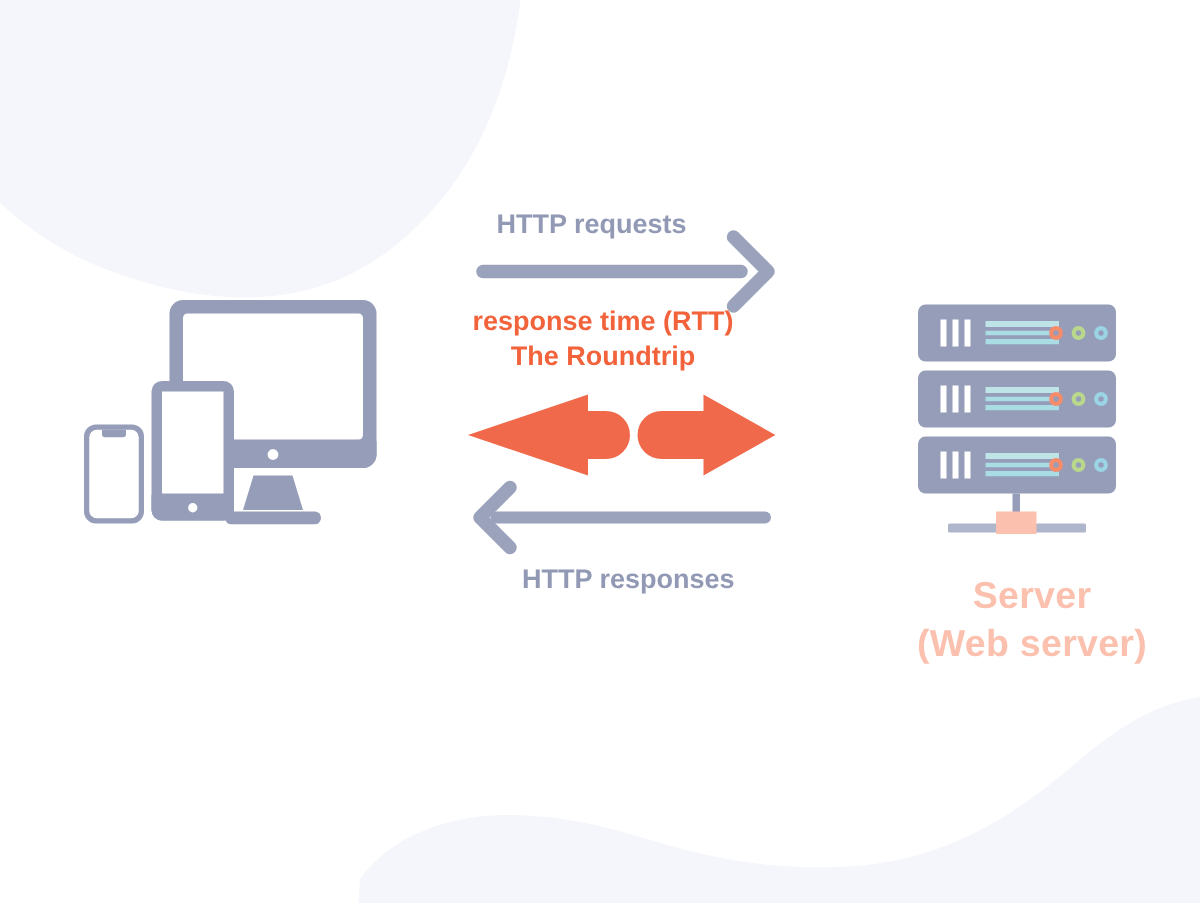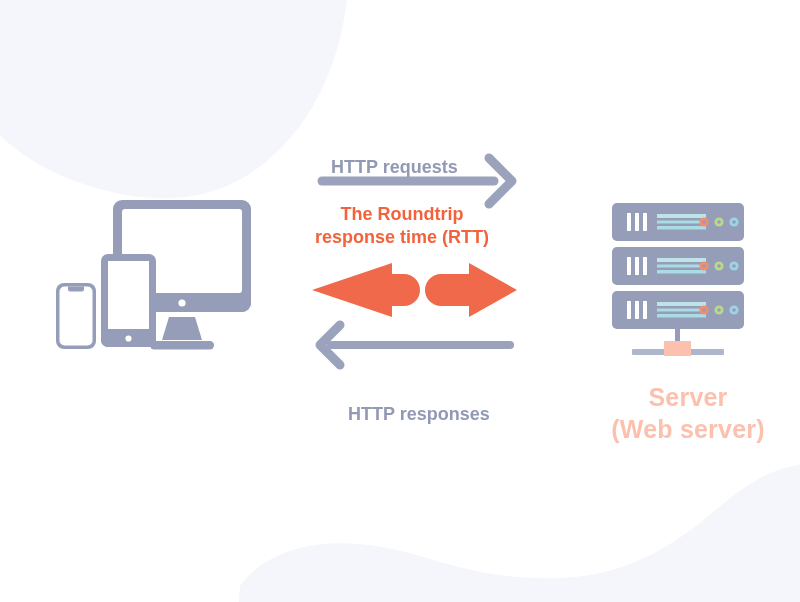--- a/index.html
+++ b/index.html
@@ -71,27 +71,26 @@
   .flow-label {
     position: absolute;
     font-size: 18px;
     font-weight: bold;
     color: #9199B4;
     white-space: nowrap;
   }
 
   #requests-label {
     left: 331px;
-    top: 157px;
+    top: 139px;
   }
 
   #responses-label {
     left: 348px;
     top: 376px;
-    margin-top: 28px;
   }
 
   #rtt-label {
     position: absolute;
     left: 292px;
     top: 203px;
     width: 220px;
     text-align: center;
     font-size: 18px;
     font-weight: bold;
@@ -276,17 +275,17 @@
   <div class="label label-endpoint" id="server-label">
     <div>Server</div>
     <div>(Web server)</div>
   </div>
 
   <div class="flow-label" id="requests-label">HTTP requests</div>
 
   <div class="flow-label" id="responses-label">HTTP responses</div>
 
   <div id="rtt-label">
+    <div>response time (RTT)</div>
     <div>The Roundtrip</div>
-    <div>response time (RTT)</div>
   </div>
 
 </div>
 
 </body></html>

